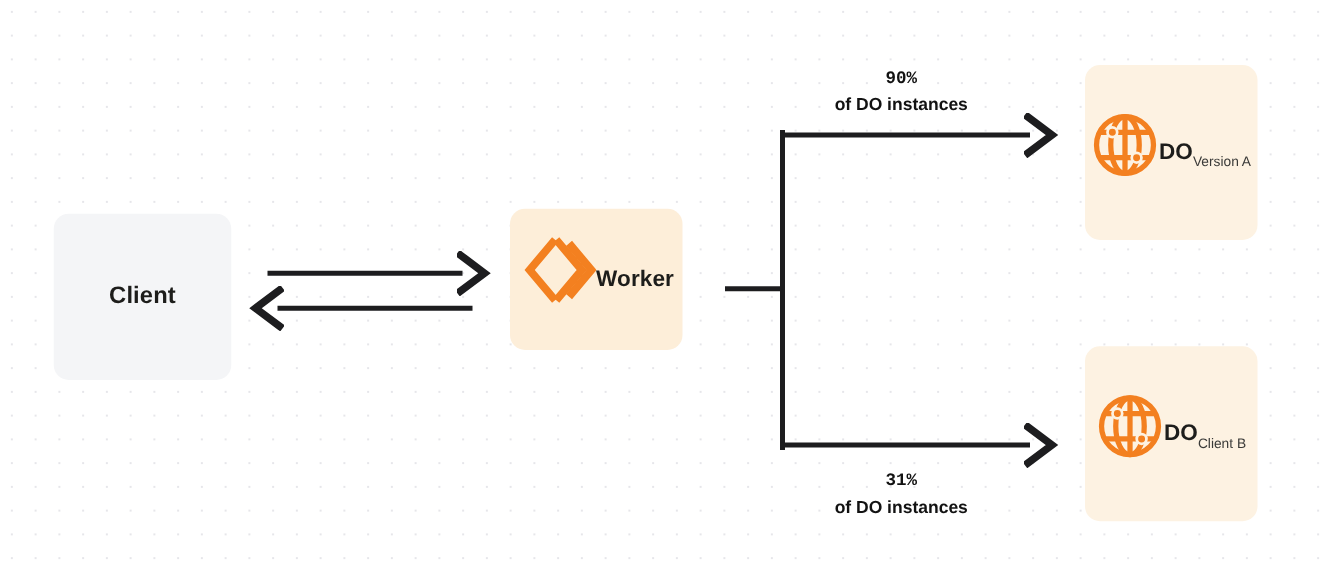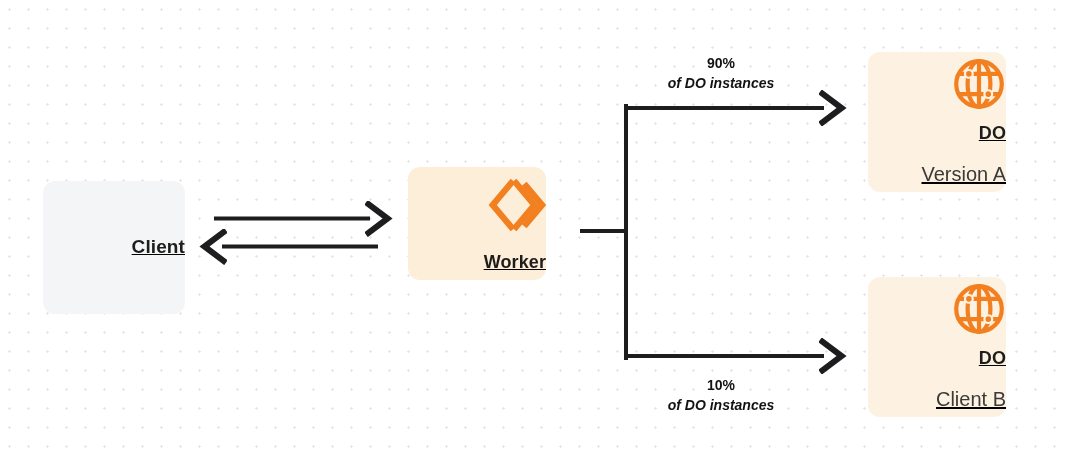--- a/index.html
+++ b/index.html
@@ -25,29 +25,28 @@
     left: 0;
     top: 0;
     width: 1072px;
     height: 452px;
     pointer-events: none;
   }
   .node {
     position: absolute;
     border-radius: 12px;
     display: flex;
-    flex-direction: column;
-    align-items: flex-end;
+    flex-direction: row;
+    align-items: center;
     justify-content: center;
     box-sizing: border-box;
-    text-decoration: underline;
   }
   .node-client {
     left: 43px;
-    top: 181px;
+    top: 171px;
     width: 142px;
     height: 133px;
     background: #f4f5f7;
   }
   .node-worker {
     left: 408px;
     top: 167px;
     width: 138px;
     height: 113px;
     background: #fdeed9;
@@ -70,21 +69,21 @@
     font-size: 18px;
     font-weight: bold;
     color: #1d1d1b;
     letter-spacing: 0.1px;
     line-height: 1.2;
   }
   .node-title-client {
     font-size: 19px;
   }
   .node-sub {
-    font-size: 20px;
+    font-size: 11px;
     color: #3a3a38;
     margin-top: 18px;
     line-height: 1.25;
   }
   .icon-wrap {
     display: block;
     line-height: 0;
   }
   .icon-worker {
     margin-bottom: 16px;
@@ -96,24 +95,24 @@
     position: absolute;
     font-size: 14px;
     font-weight: bold;
     color: #121212;
     text-align: center;
     line-height: 1.45;
     white-space: nowrap;
   }
   .edge-label .pct {
     display: block;
+    font-family: Liberation Mono, monospace;
   }
   .edge-label .sub {
     display: block;
-    font-style: italic;
   }
   .label-top {
     left: 657px;
     top: 53px;
     width: 128px;
   }
   .label-bottom {
     left: 657px;
     top: 375px;
     width: 128px;
@@ -205,17 +204,17 @@
     <div class="node-title">DO</div>
     <div class="node-sub">Client B</div>
   </div>
 
   <div class="edge-label label-top">
     <span class="pct">90%</span>
     <span class="sub">of DO instances</span>
   </div>
 
   <div class="edge-label label-bottom">
-    <span class="pct">10%</span>
+    <span class="pct">31%</span>
     <span class="sub">of DO instances</span>
   </div>
 
 </div>
 
 </body></html>

